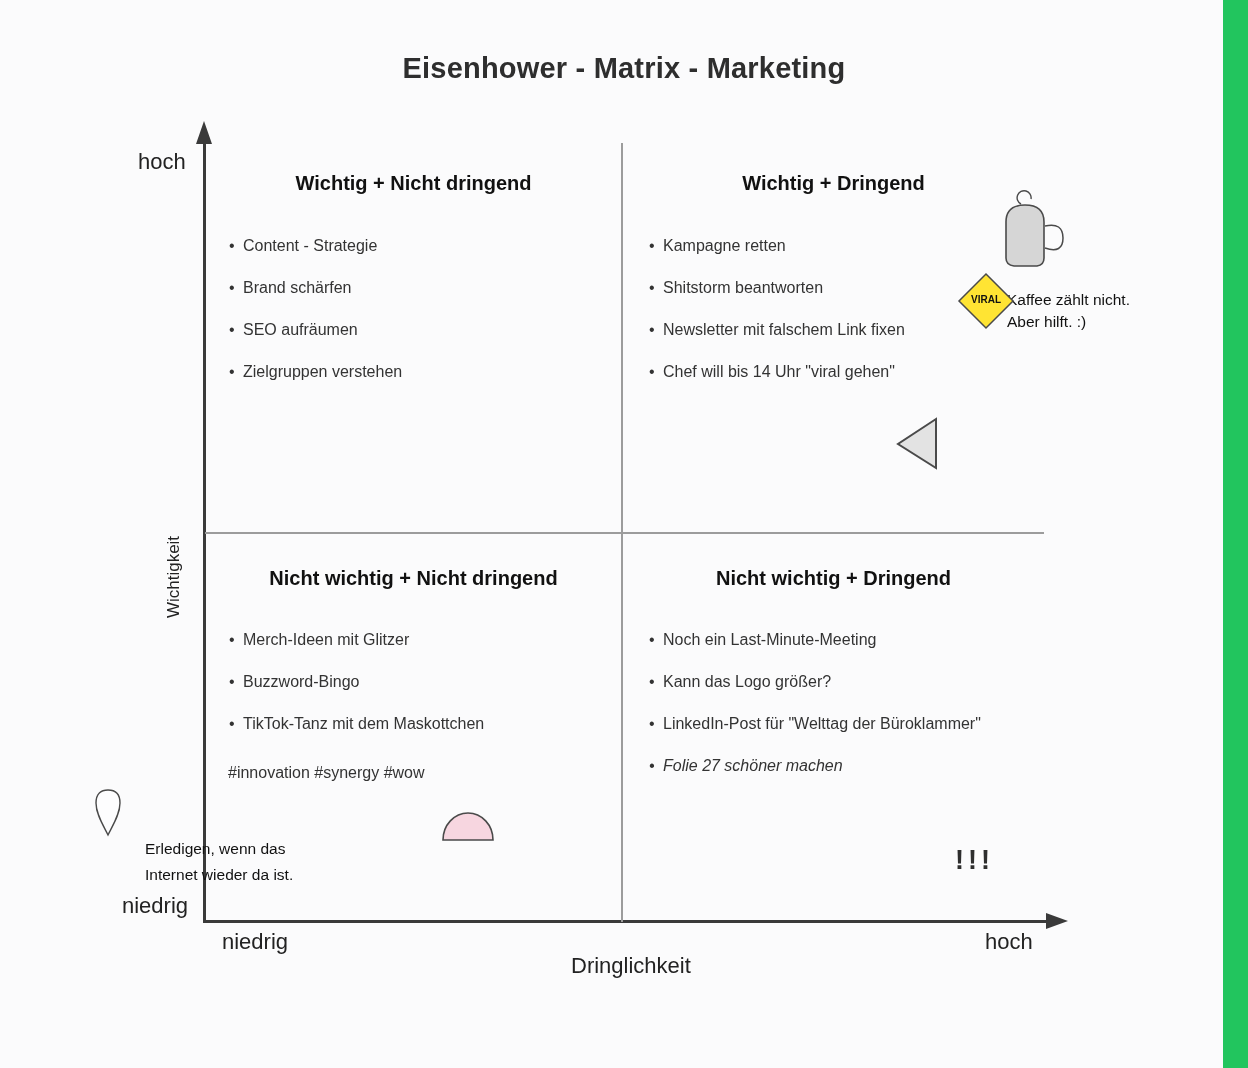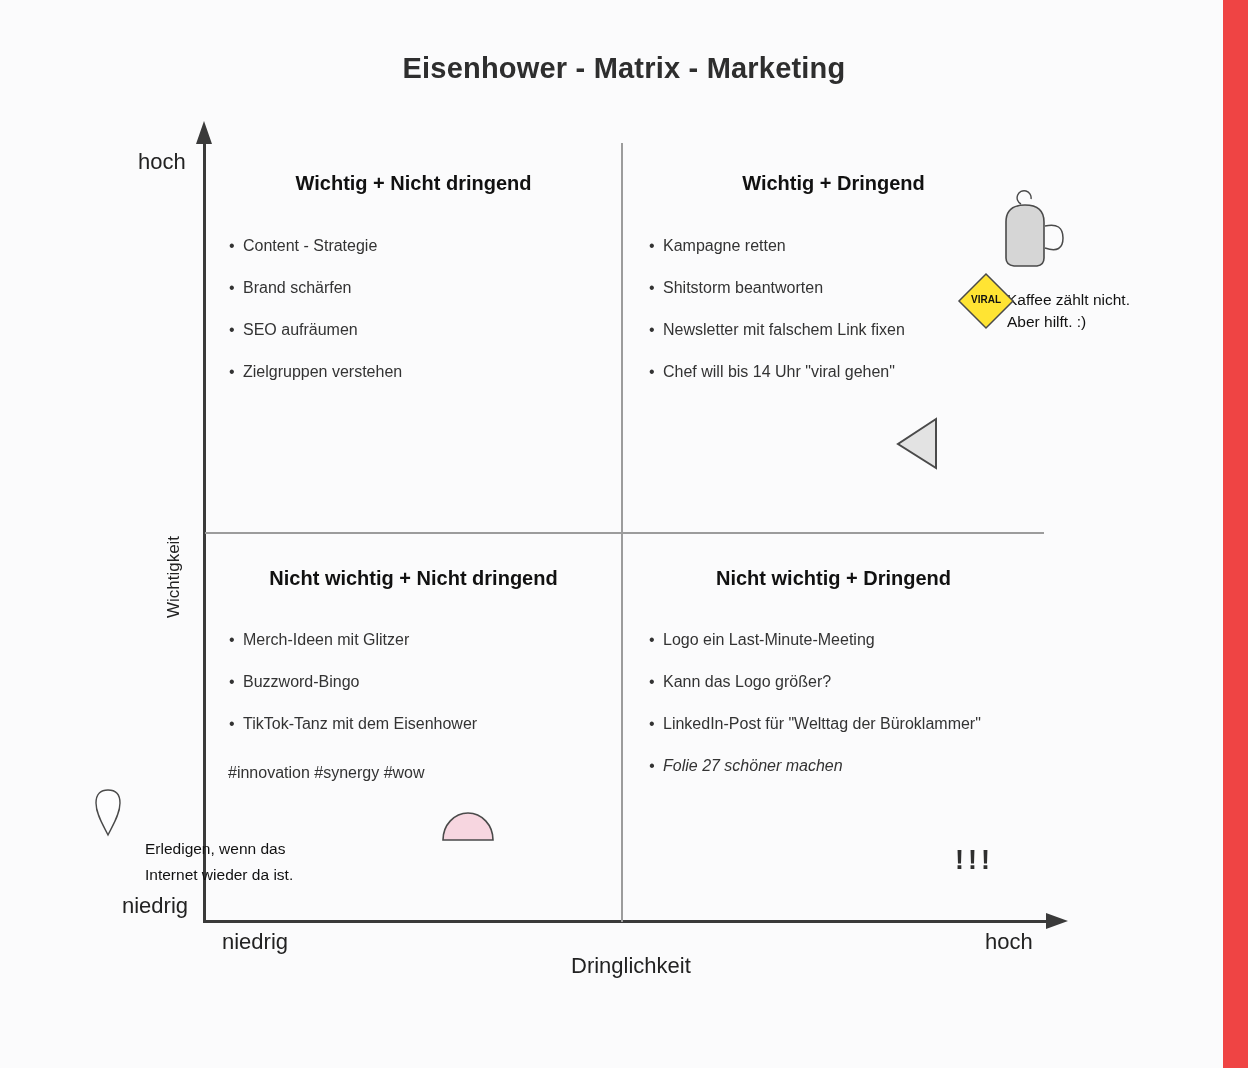--- a/index.html
+++ b/index.html
@@ -1,17 +1,17 @@
 <!DOCTYPE html>
 <html><head>
 <meta charset="utf-8">
 <style>
   html,body{margin:0;padding:0;background:#ffffff;}
   body{font-family:"Liberation Sans","DejaVu Sans",sans-serif;color:#333;}
-  .stage{position:relative;width:1248px;height:1068px;background:#ef4444;overflow:hidden;}
+  .stage{position:relative;width:1248px;height:1068px;background:#22c55e;overflow:hidden;}
   .canvas{position:absolute;left:0;top:0;width:1223px;height:1068px;background:#fbfbfc;}
 
   .title{position:absolute;left:0;top:52px;width:1248px;margin:0;text-align:center;
          font-size:29px;font-weight:bold;color:#2e2e2e;letter-spacing:.2px;}
 
   
   .y-line{position:absolute;left:203px;top:142px;width:3px;height:780px;background:#3a3a3a;}
   .y-head{position:absolute;left:196px;top:121px;width:0;height:0;
           border-left:8px solid transparent;border-right:8px solid transparent;
           border-bottom:23px solid #3a3a3a;}
@@ -97,29 +97,29 @@
       <li>Newsletter mit falschem Link fixen</li>
       <li>Chef will bis 14 Uhr "viral gehen"</li>
     </ul>
   </section>
 
   <section class="quad" id="q-bl">
     <h2>Nicht wichtig + Nicht dringend</h2>
     <ul>
       <li>Merch-Ideen mit Glitzer</li>
       <li>Buzzword-Bingo</li>
-      <li>TikTok-Tanz mit dem Eisenhower</li>
+      <li>TikTok-Tanz mit dem Maskottchen</li>
     </ul>
     <p class="hashtag">#innovation #synergy #wow</p>
   </section>
 
   <section class="quad" id="q-br">
     <h2>Nicht wichtig + Dringend</h2>
     <ul>
-      <li>Logo ein Last-Minute-Meeting</li>
+      <li>Noch ein Last-Minute-Meeting</li>
       <li>Kann das Logo größer?</li>
       <li>LinkedIn-Post für "Welttag der Büroklammer"</li>
       <li class="gap">Folie 27 schöner machen</li>
     </ul>
   </section>
 
   <svg class="svg-abs" style="left:993px;top:188px;" width="75" height="85" viewBox="0 0 75 85">
     <path d="M52,38 Q70,34 70,50 Q70,66 52,60" fill="none" stroke="#4a4a4a" stroke-width="1.5"></path>
     <path d="M13,70 Q13,77 21,78 L44,78 Q51,77 51,70 L51,34 Q51,17 32,17 Q13,17 13,34 Z" fill="#d6d6d6" stroke="#4a4a4a" stroke-width="1.6"></path>
     <path d="M28,16 A7 7 0 1 1 38,11" fill="none" stroke="#4a4a4a" stroke-width="1.4"></path>

